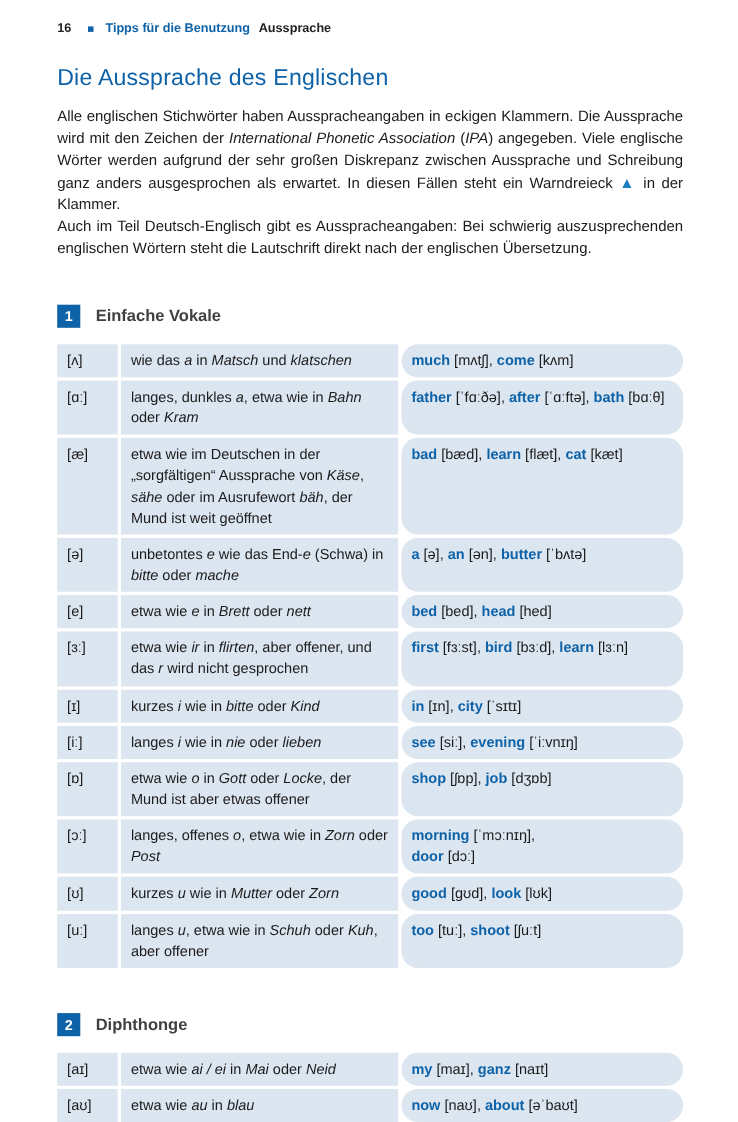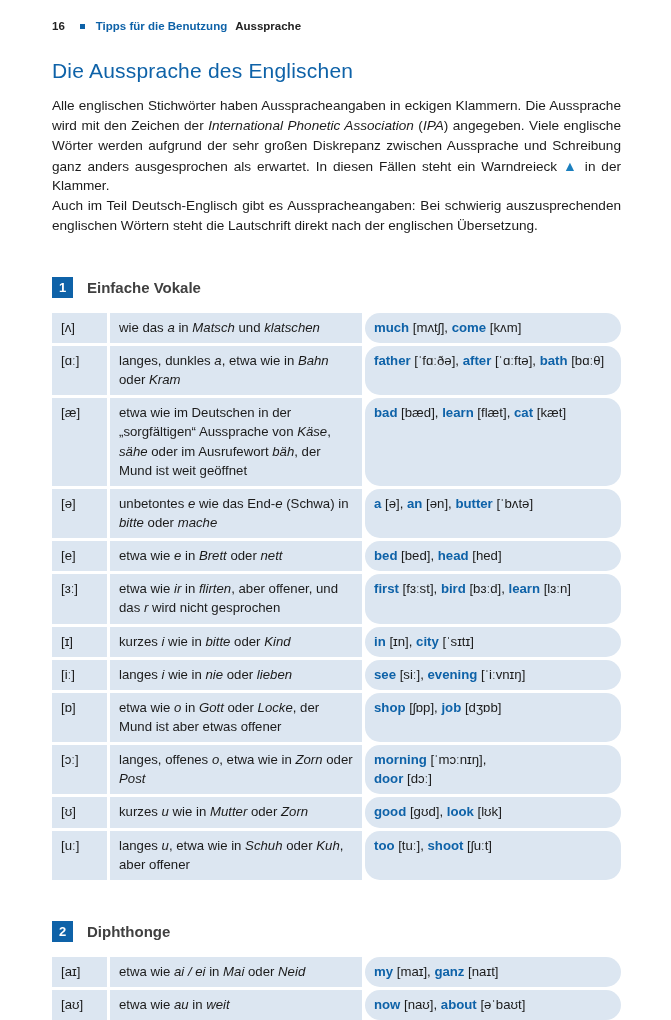--- a/index.html
+++ b/index.html
@@ -154,19 +154,19 @@
       <span class="section-title">Diphthonge</span>
     </div>
     <div class="table">
         <div class="t-row">
     <div class="cell sym">[aɪ]</div>
     <div class="cell desc"><span>etwa wie </span><span class="seg-i">ai / ei</span><span> in </span><span class="seg-i">Mai</span><span> oder </span><span class="seg-i">Neid</span></div>
     <div class="cell ex"><span class="seg-bb">my</span><span> [maɪ], </span><span class="seg-bb">ganz</span><span> [naɪt]</span></div>
   </div>
         <div class="t-row">
     <div class="cell sym">[aʊ]</div>
-    <div class="cell desc"><span>etwa wie </span><span class="seg-i">au</span><span> in </span><span class="seg-i">weit</span></div>
+    <div class="cell desc"><span>etwa wie </span><span class="seg-i">au</span><span> in </span><span class="seg-i">blau</span></div>
     <div class="cell ex"><span class="seg-bb">now</span><span> [naʊ], </span><span class="seg-bb">about</span><span> [əˈbaʊt]</span></div>
   </div>
       </div>
   </section>
 
 </div>
 
 </body></html>

